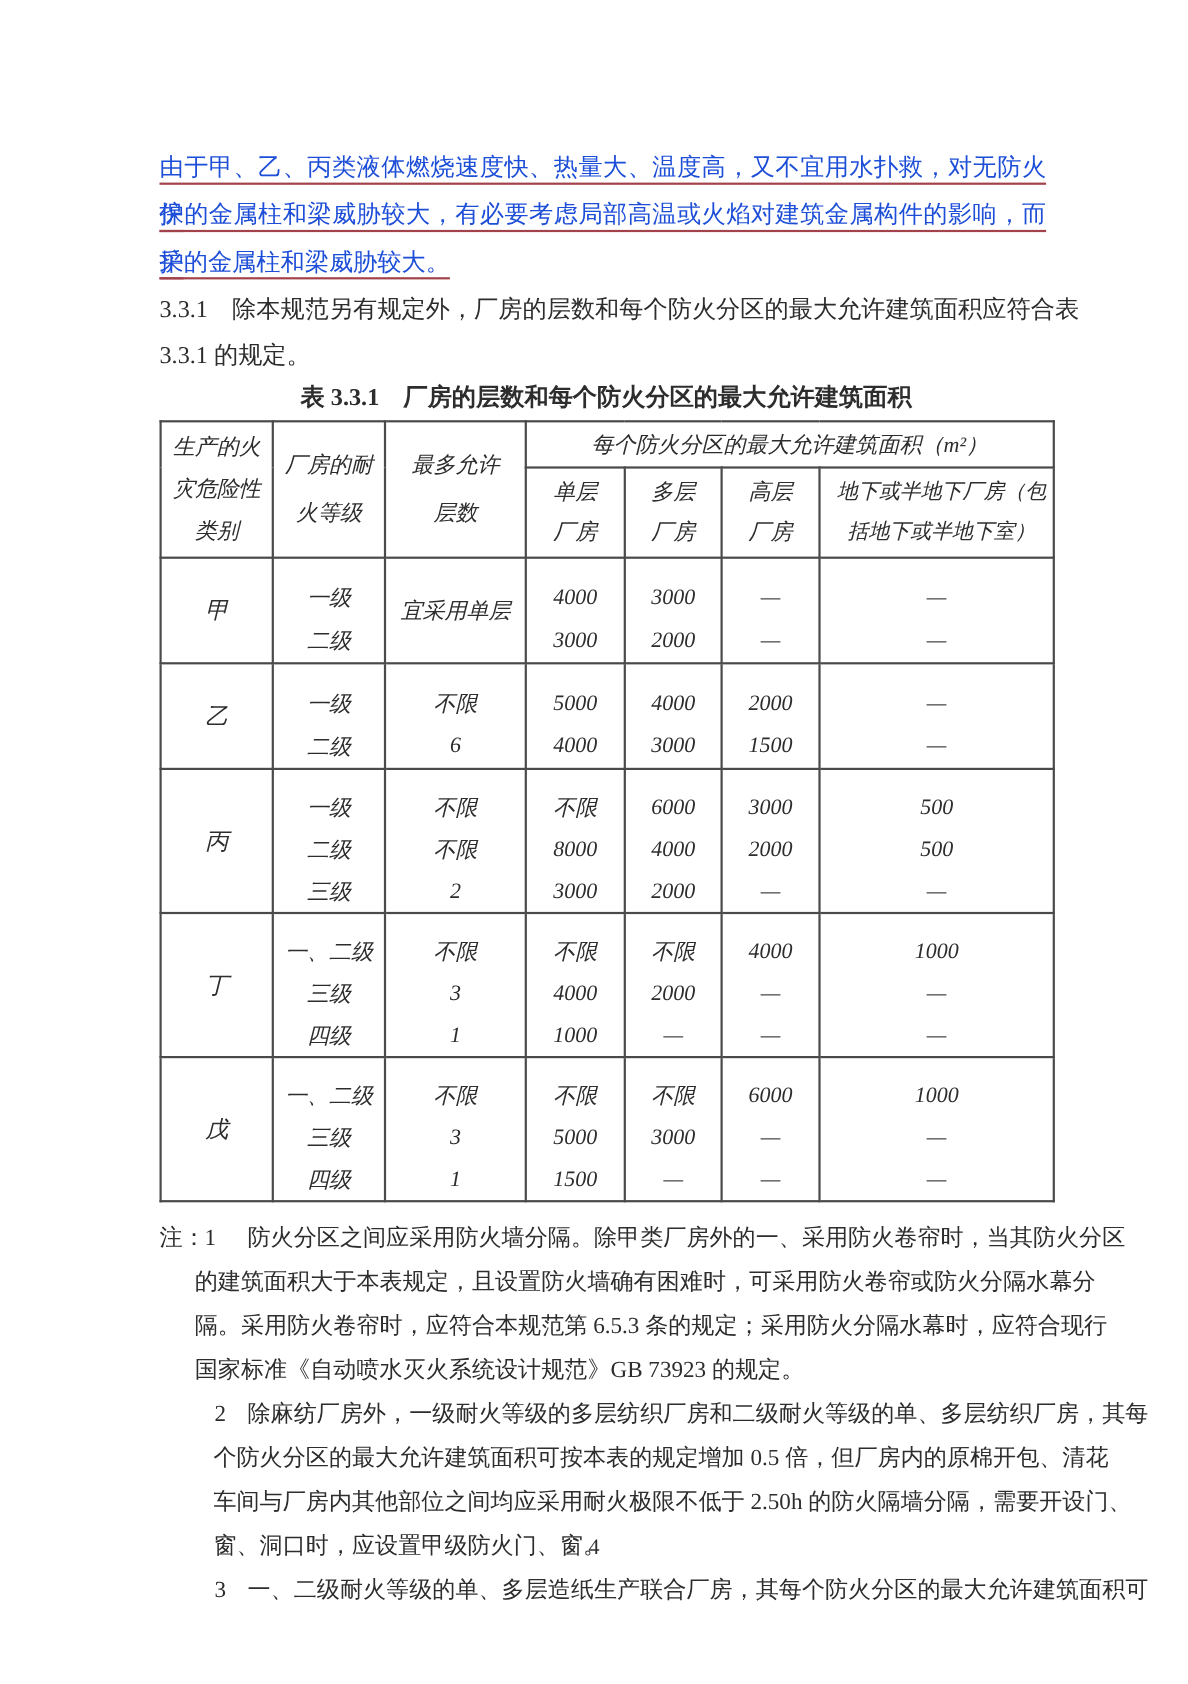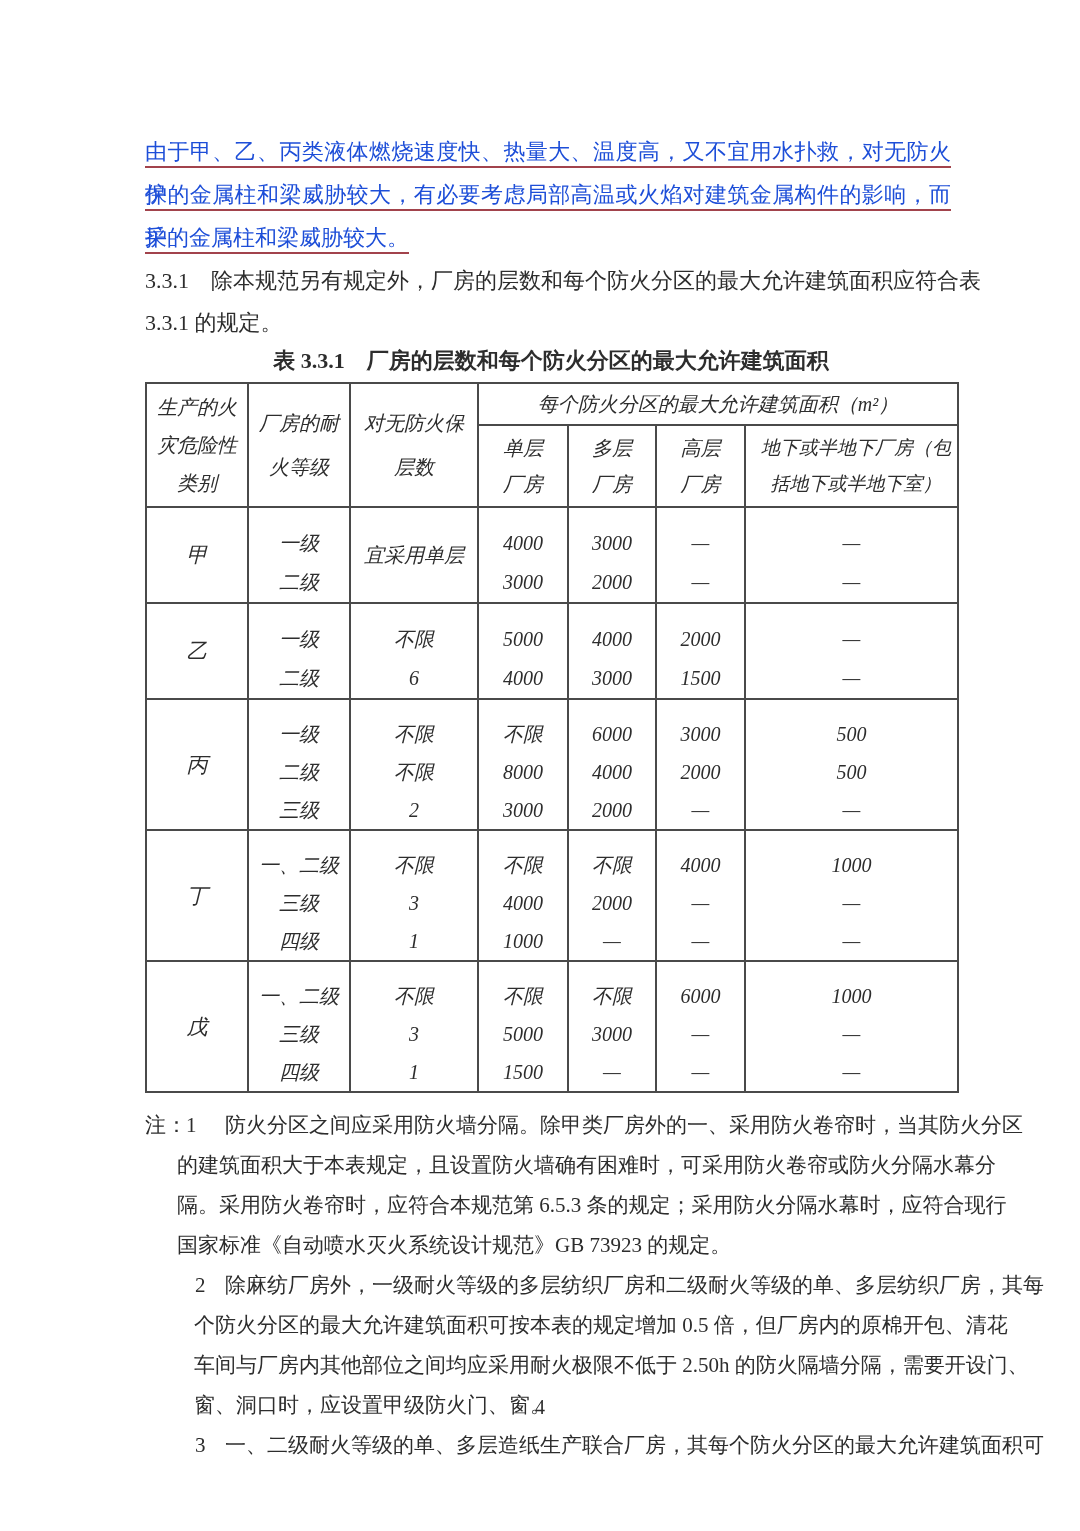--- a/index.html
+++ b/index.html
@@ -112,21 +112,21 @@
           <th rowspan="2">
             <div class="hl1">生产的火</div>
             <div class="hl1">灾危险性</div>
             <div class="hl1">类别</div>
           </th>
           <th rowspan="2">
             <div class="hl2">厂房的耐</div>
             <div class="hl2">火等级</div>
           </th>
           <th rowspan="2">
-            <div class="hl2">对无防火保</div>
+            <div class="hl2">最多允许</div>
             <div class="hl2">层数</div>
           </th>
           <th colspan="4" class="span-h">每个防火分区的最大允许建筑面积（m²）</th>
         </tr>
         <tr>
           <th class="sub-h">
             <div class="two">
               <span>单层</span>
               <span>厂房</span>
             </div>

